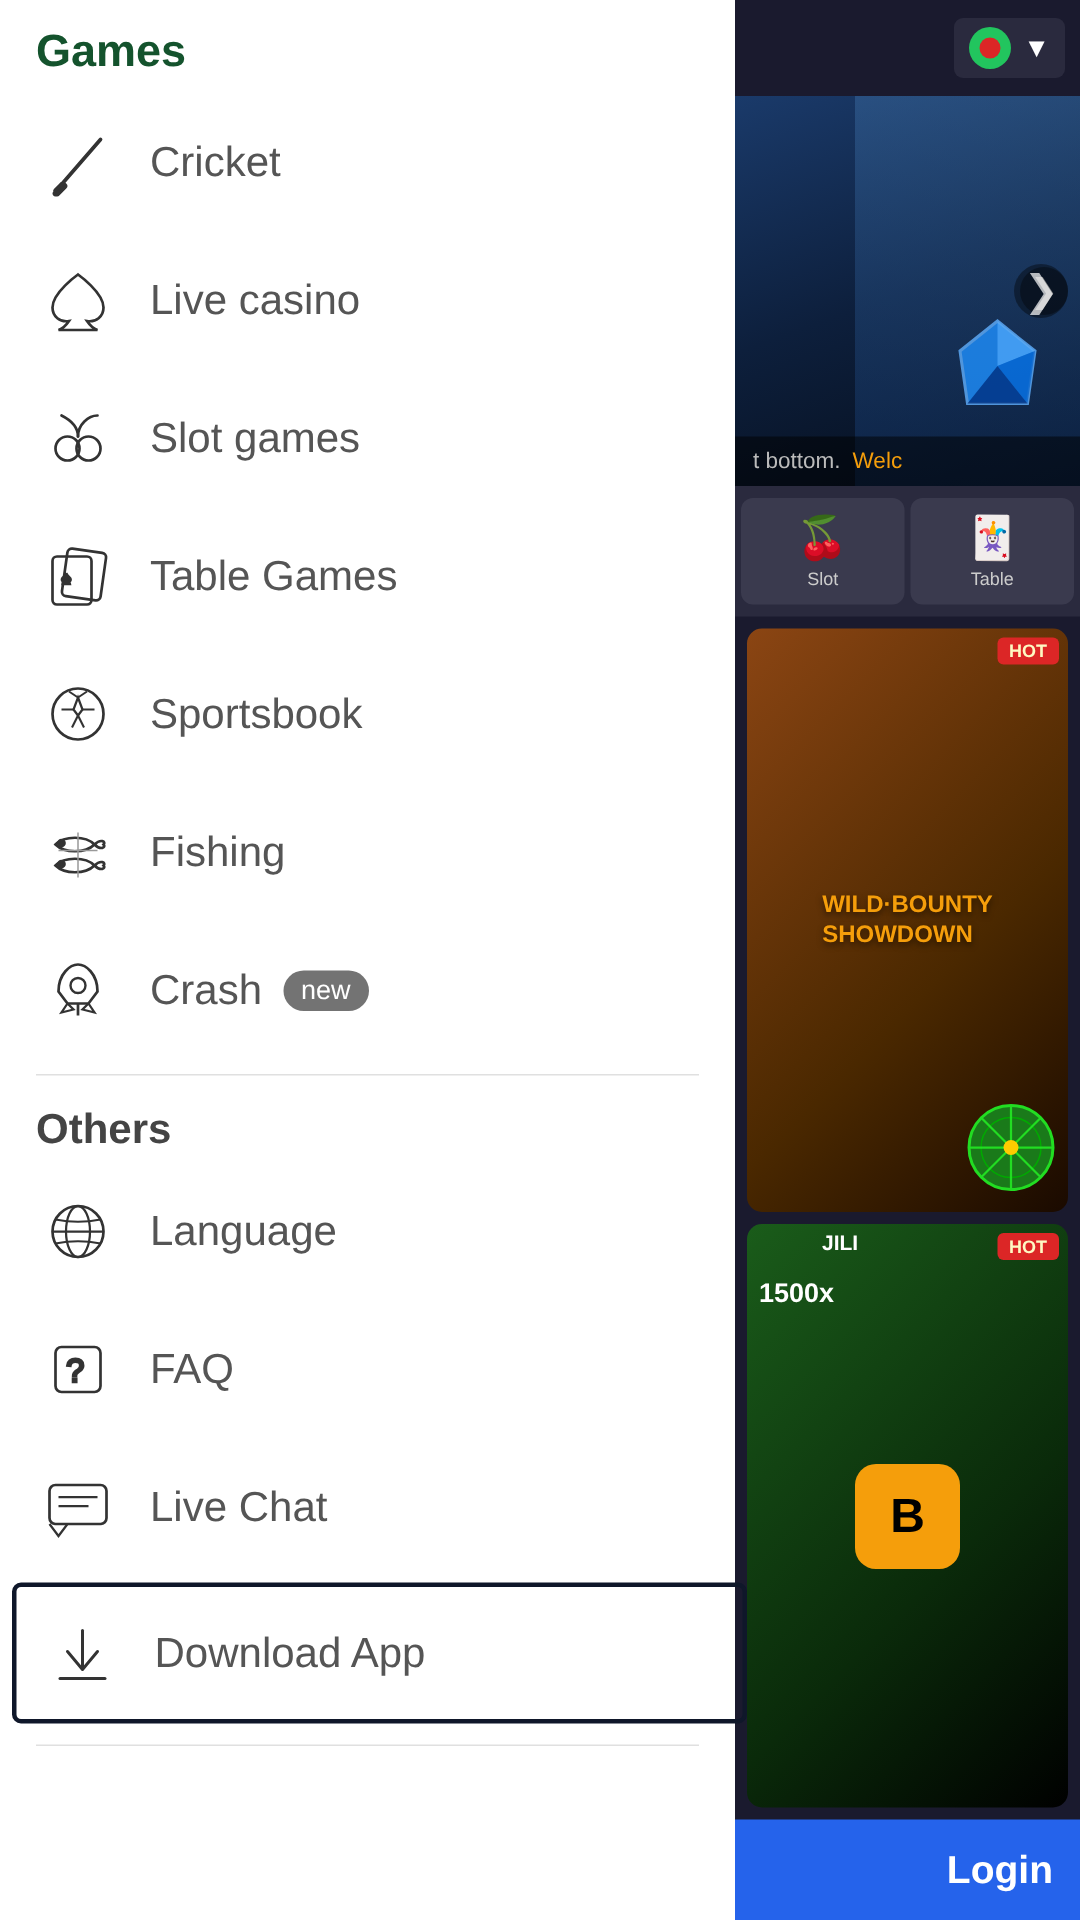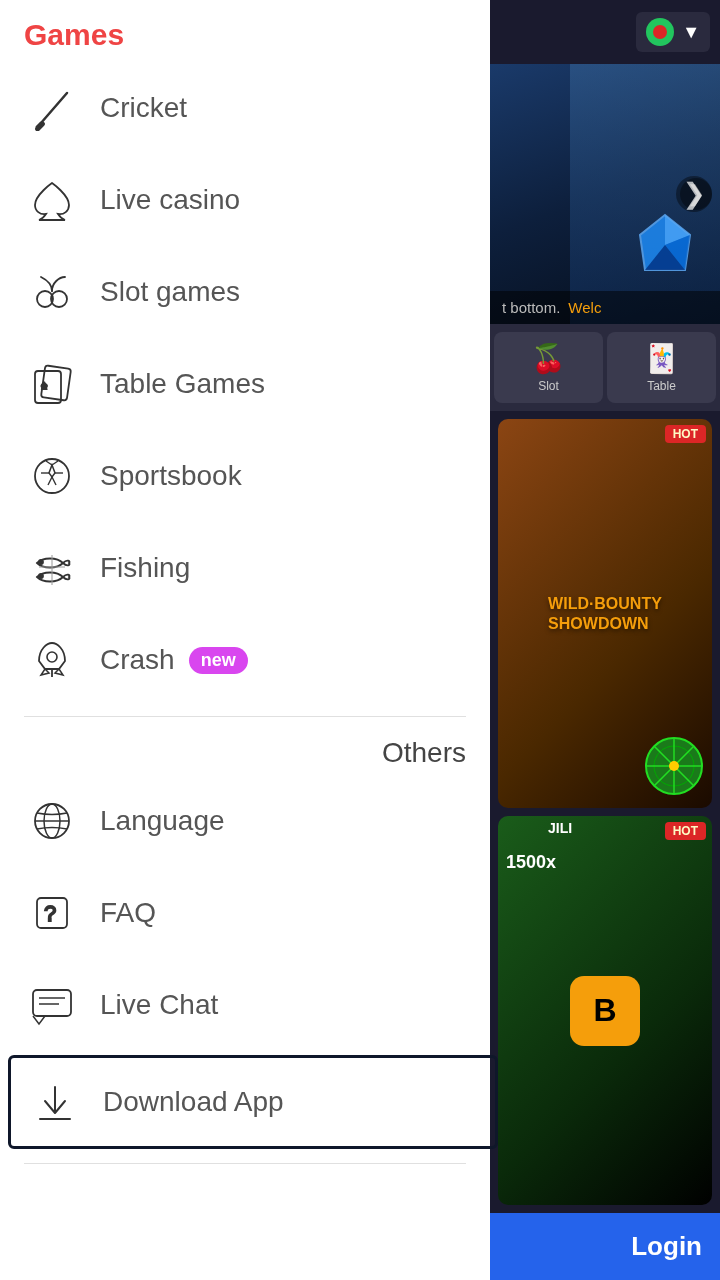--- a/index.html
+++ b/index.html
@@ -27,21 +27,21 @@
       background: #fff;
       z-index: 10;
       padding-top: 0;
       display: flex;
       flex-direction: column;
     }
 
     .section-title {
       font-size: 30px;
       font-weight: 600;
-      color: #ef4444;
+      color: #14532d;
       padding: 18px 40px 10px 24px;
     }
 
     .menu-item {
       display: flex;
       align-items: center;
       padding: 18px 24px;
       cursor: pointer;
       border: none;
       background: none;
@@ -68,42 +68,41 @@
     }
 
     .menu-label {
       font-size: 28px;
       color: #555;
       font-weight: 400;
     }
 
     .new-badge {
       display: inline-block;
-      background: #d946ef;
+      background: #737373;
       color: #fff;
       font-size: 18px;
-      font-weight: 700;
+      font-weight: 400;
       padding: 3px 12px;
       border-radius: 20px;
       margin-left: 14px;
       vertical-align: middle;
     }
 
     .divider {
       height: 1px;
       background: #e0e0e0;
       margin: 10px 24px;
     }
 
     .others-title {
       font-size: 28px;
-      font-weight: 400;
+      font-weight: 700;
       color: #444;
       padding: 10px 24px 6px 24px;
-      text-align: right;
     }
 
     
     .menu-item-highlight {
       border: 3px solid #0f172a;
       margin: 4px 8px;
       border-radius: 6px;
       padding: 16px 16px;
     }
 

